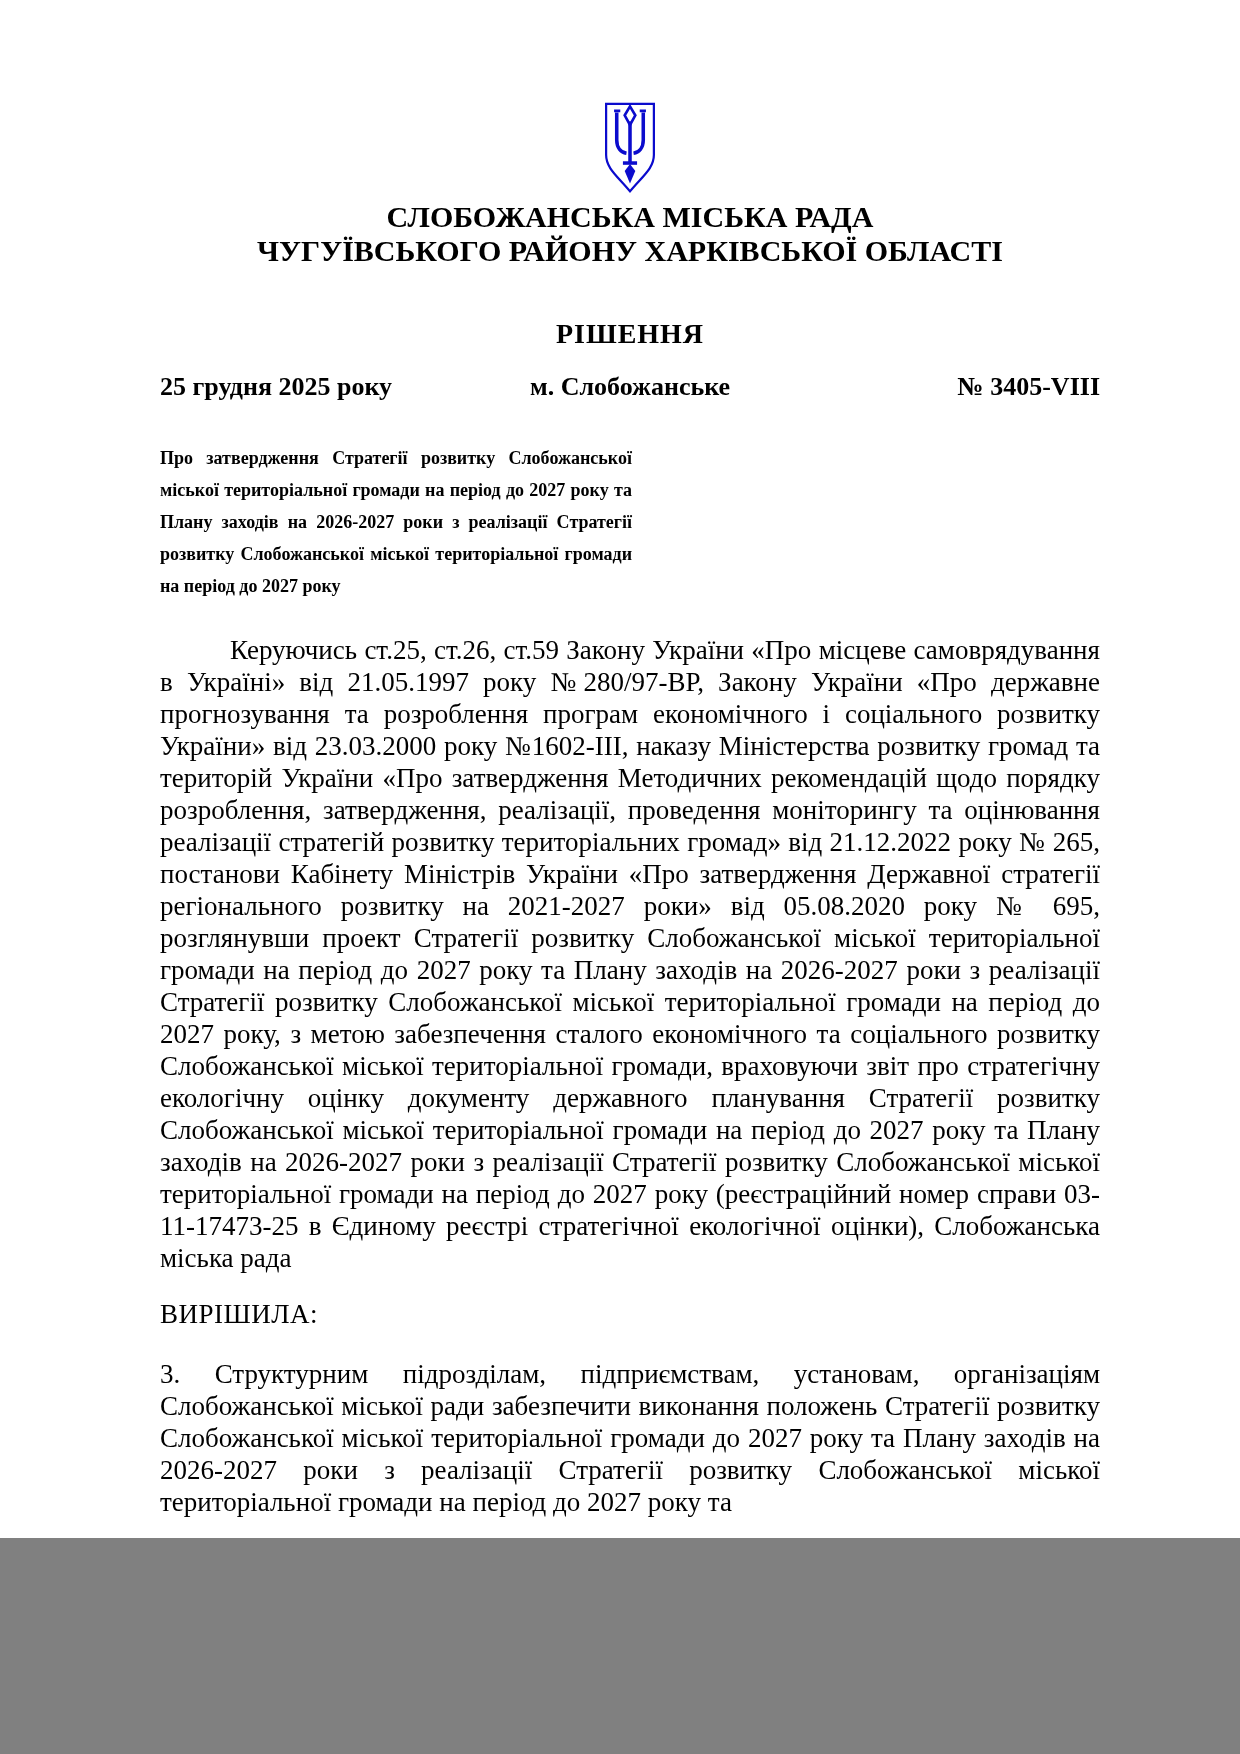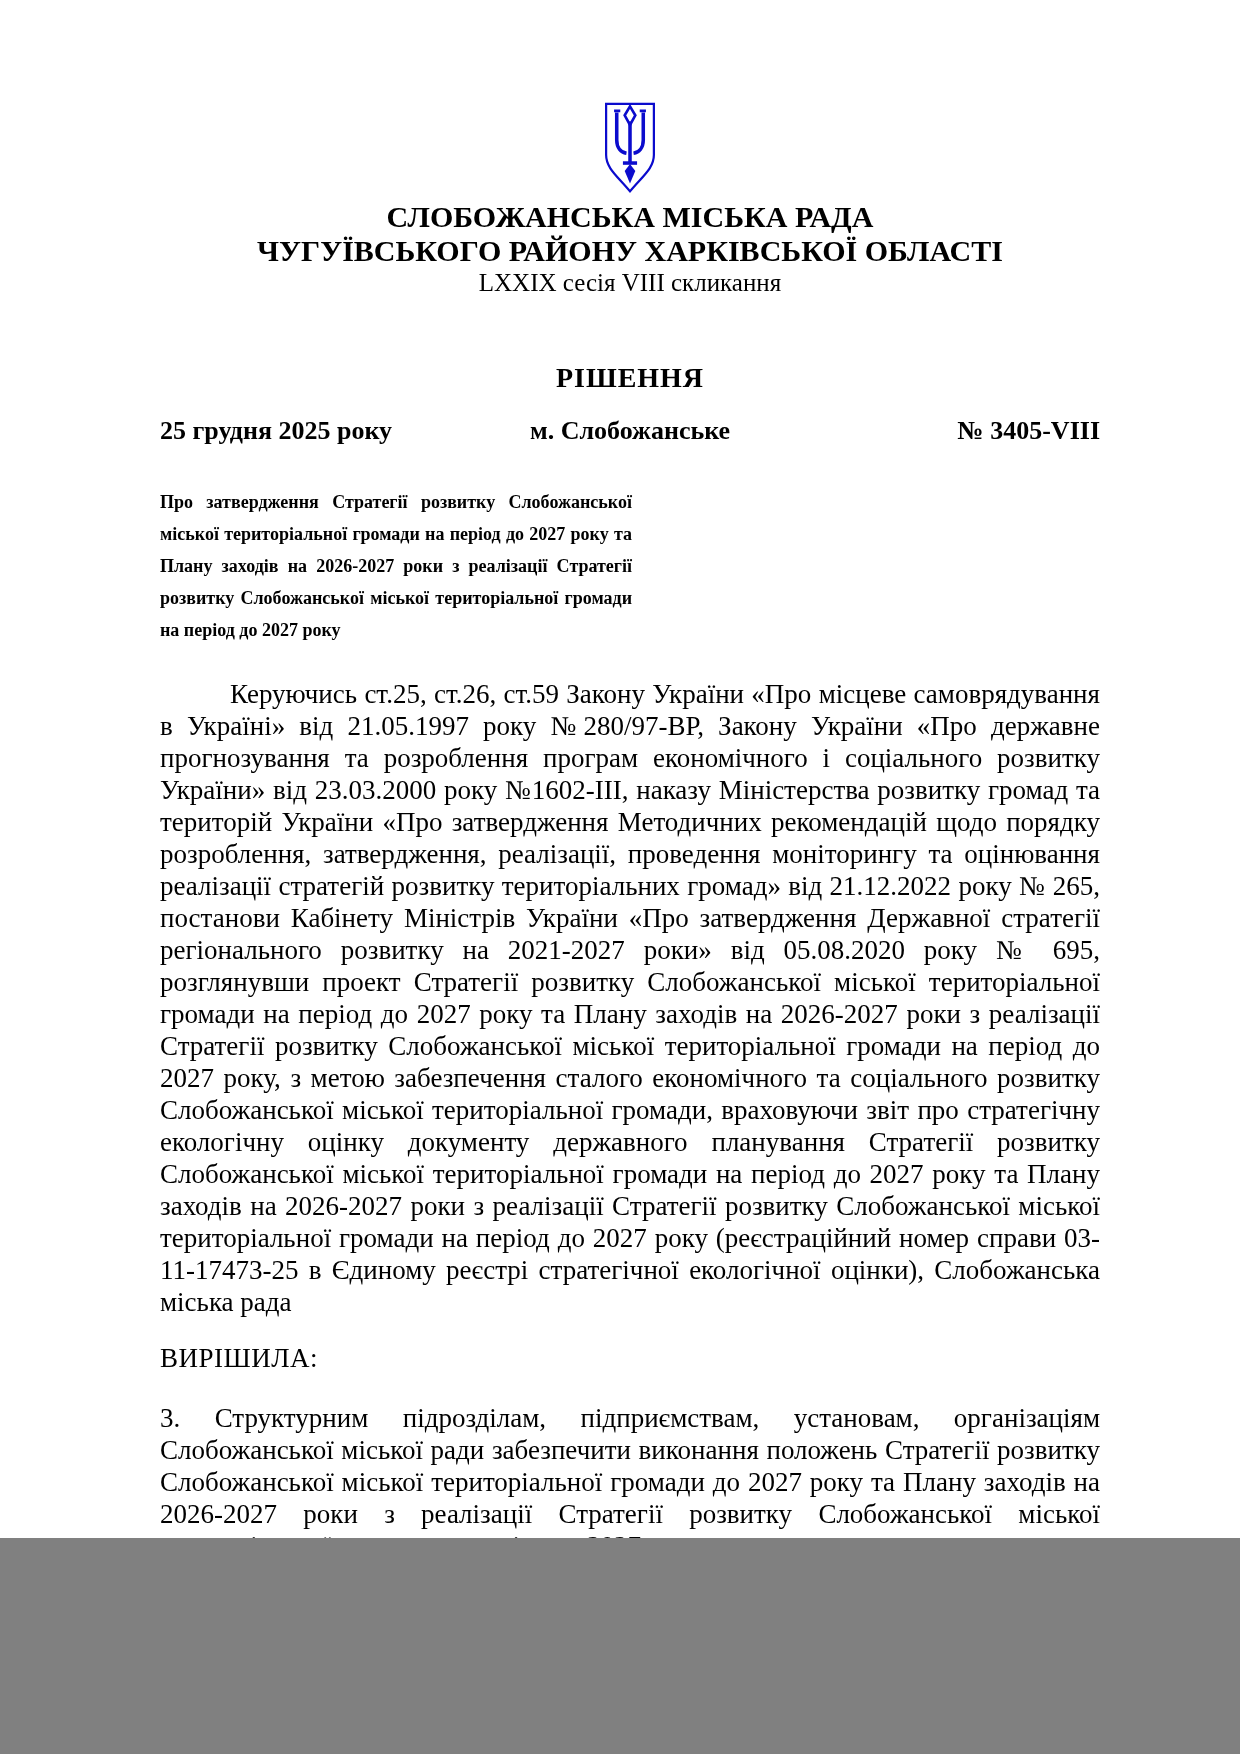--- a/index.html
+++ b/index.html
@@ -15,21 +15,21 @@
     padding:102px 140px 0 160px;
     overflow:hidden;
   }
   .emblem-wrap{text-align:center;height:92px;}
   .emblem-wrap svg{display:inline-block;}
   .org1,.org2{
     text-align:center;font-weight:bold;font-size:30px;line-height:34px;
   }
   .org1{margin-top:6px;}
   .session{text-align:center;font-size:25px;line-height:30px;}
-  .doctype{text-align:center;font-weight:bold;font-size:28px;line-height:32px;margin-top:64px;letter-spacing:1px;}
+  .doctype{text-align:center;font-weight:bold;font-size:28px;line-height:32px;margin-top:50px;letter-spacing:1px;}
   .meta-row{
     display:flex;justify-content:space-between;align-items:baseline;
     margin-top:22px;font-weight:bold;font-size:26px;line-height:30px;
   }
   .meta-row .place{position:absolute;left:50%;transform:translateX(-50%);}
   .meta-row{position:relative;}
   .subject{
     margin-top:40px;width:472px;font-weight:bold;font-size:18px;line-height:32px;
     text-align:justify;
   }
@@ -55,21 +55,20 @@
       </g>
       <path d="M32 5 l6 10 -6 11 -6 -11 z" fill="none" stroke="#0b0bcd" stroke-width="3"></path>
       <path d="M24 69 h16" stroke="#0b0bcd" stroke-width="4"></path>
       <path d="M32 70 l6 8 -6 14 -6 -14 z" fill="#0b0bcd"></path>
       <path d="M14 10 h7 M43 10 h7" stroke="#0b0bcd" stroke-width="3"></path>
     </svg>
   </div>
 
   <div class="org1">СЛОБОЖАНСЬКА МІСЬКА РАДА</div>
   <div class="org2">ЧУГУЇВСЬКОГО РАЙОНУ ХАРКІВСЬКОЇ ОБЛАСТІ</div>
-  <div class="session">LXXIX сесія VIII скликання</div>
 
   <div class="doctype">РІШЕННЯ</div>
 
   <div class="meta-row">
     <span>25 грудня 2025 року</span>
     <span class="place">м. Слобожанське</span>
     <span>№ 3405-VIII</span>
   </div>
 
   <div class="subject">Про затвердження Стратегії розвитку Слобожанської міської територіальної громади на період до 2027 року та Плану заходів на 2026-2027 роки з реалізації Стратегії розвитку Слобожанської міської територіальної громади на період до 2027 року</div>

